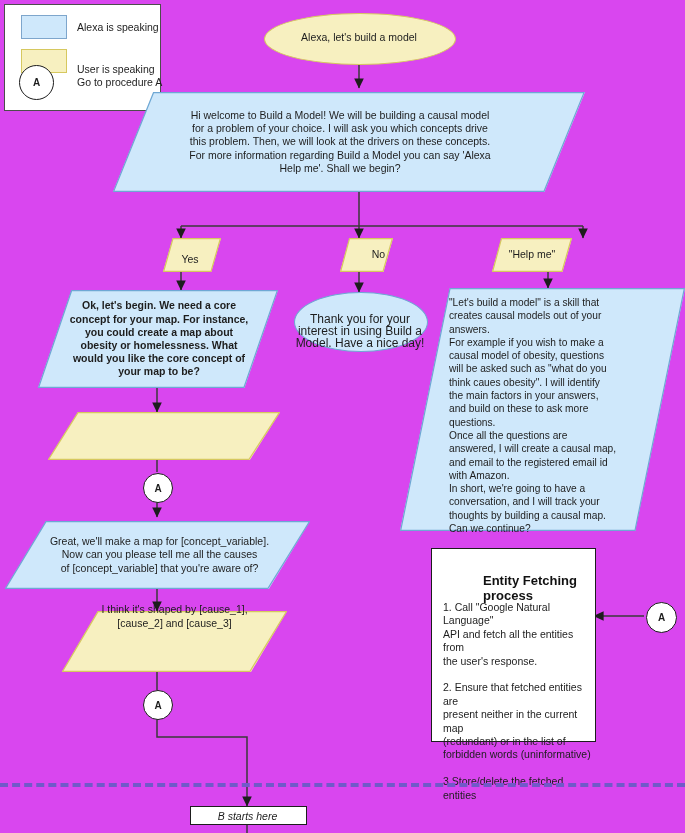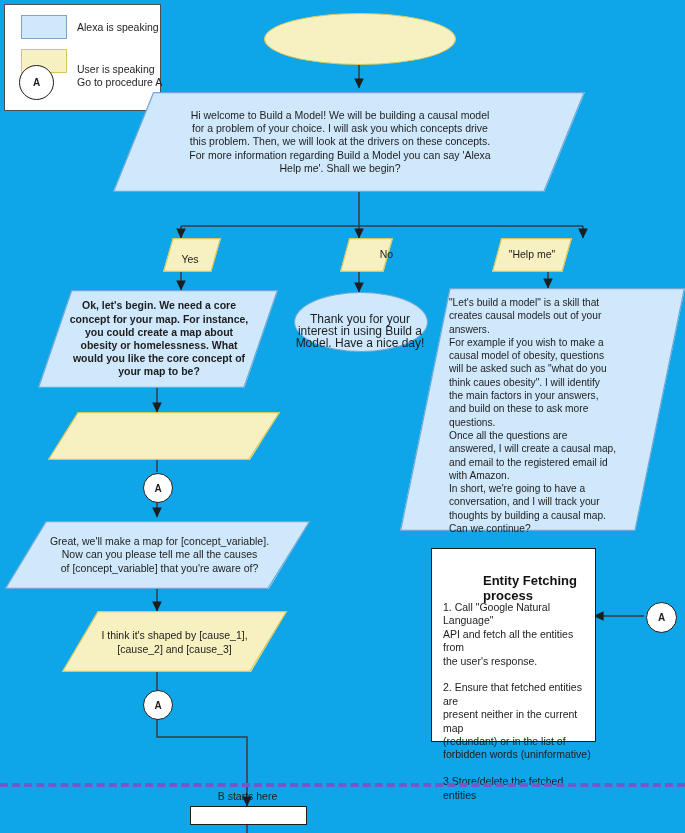--- a/index.html
+++ b/index.html
@@ -4,21 +4,21 @@
 <style>
   html,body{margin:0;padding:0;background:#ffffff;}
   body{
     font-family:"Liberation Sans", sans-serif;
     -webkit-font-smoothing:antialiased;
   }
   #canvas{
     position:relative;
     width:685px;
     height:833px;
-    background:#0ea5e9;
+    background:#d946ef;
     overflow:hidden;
   }
   #edges{
     position:absolute;
     left:0; top:0;
     width:685px; height:833px;
     pointer-events:none;
   }
   .txt{
     position:absolute;
@@ -172,20 +172,21 @@
     <div class="legend-label" style="top:16px;">Alexa is speaking</div>
 
     <div class="swatch yellow" style="top:44px;"></div>
     <div class="legend-label" style="top:58px;">User is speaking</div>
 
     <div class="legend-circle">A</div>
     <div class="legend-label" style="top:71px;">Go to procedure A</div>
   </div>
 
   <div class="ellipse" style="left:264px;top:13px;width:190px;height:50px;"></div>
+  <div class="txt" style="left:264px;top:13px;width:190px;height:50px;">Alexa, let's build a model</div>
 
   <div class="para" style="left:113px;top:92px;width:472px;height:100px;
               clip-path:polygon(8.6% 0, 100% 0, 91.4% 100%, 0 100%);
               border:none;background:#cfe8fb;"></div>
   <svg style="position:absolute;left:113px;top:92px;" width="472" height="100">
     <polygon points="40.5,0.7 471,0.7 431,99.3 0.7,99.3" fill="none" stroke="#6fa8d4" stroke-width="1.2"></polygon>
   </svg>
   <div class="txt" style="left:134px;top:97px;width:412px;height:90px;">Hi welcome to Build a Model! We will be building a causal model
 for a problem of your choice. I will ask you which concepts drive
 this problem. Then, we will look at the drivers on these concepts.
@@ -197,21 +198,21 @@
   <svg style="position:absolute;left:163px;top:238px;" width="58" height="34">
     <polygon points="10,0.7 57.3,0.7 48,33.3 0.7,33.3" fill="none" stroke="#d6c85f" stroke-width="1.2"></polygon>
   </svg>
   <div class="txt" style="left:161px;top:238px;width:58px;height:43px;">Yes</div>
 
   <div class="para yellow" style="left:340px;top:238px;width:53px;height:34px;
               clip-path:polygon(18% 0, 100% 0, 82% 100%, 0 100%);border:none;"></div>
   <svg style="position:absolute;left:340px;top:238px;" width="53" height="34">
     <polygon points="9.5,0.7 52.3,0.7 43,33.3 0.7,33.3" fill="none" stroke="#d6c85f" stroke-width="1.2"></polygon>
   </svg>
-  <div class="txt" style="left:360px;top:238px;width:53px;height:34px;">No</div>
+  <div class="txt" style="left:352px;top:238px;width:53px;height:34px;">No</div>
 
   <div class="para yellow" style="left:492px;top:238px;width:80px;height:34px;
               clip-path:polygon(12% 0, 100% 0, 88% 100%, 0 100%);border:none;"></div>
   <svg style="position:absolute;left:492px;top:238px;" width="80" height="34">
     <polygon points="9.5,0.7 79.3,0.7 70,33.3 0.7,33.3" fill="none" stroke="#d6c85f" stroke-width="1.2"></polygon>
   </svg>
   <div class="txt" style="left:492px;top:238px;width:80px;height:34px;">"Help me"</div>
 
   <div class="para" style="left:38px;top:290px;width:240px;height:98px;
               clip-path:polygon(14% 0, 100% 0, 86% 100%, 0 100%);border:none;"></div>
@@ -269,21 +270,21 @@
   </svg>
   <div class="txt" style="left:22px;top:524px;width:275px;height:62px;">Great, we'll make a map for [concept_variable].
 Now can you please tell me all the causes
 of [concept_variable] that you're aware of?</div>
 
   <div class="para yellow" style="left:62px;top:611px;width:225px;height:61px;
               clip-path:polygon(16% 0, 100% 0, 84% 100%, 0 100%);border:none;"></div>
   <svg style="position:absolute;left:62px;top:611px;" width="225" height="61">
     <polygon points="36,0.7 224.3,0.7 188,60.3 0.7,60.3" fill="none" stroke="#d6c85f" stroke-width="1.2"></polygon>
   </svg>
-  <div class="txt" style="left:76px;top:613px;width:197px;height:59px;">I think it's shaped by [cause_1],
+  <div class="txt" style="left:76px;top:587px;width:197px;height:59px;">I think it's shaped by [cause_1],
 [cause_2] and [cause_3]</div>
 
   <div class="circ" style="left:143px;top:690px;width:28px;height:28px;">A</div>
 
   <div class="rect" style="left:431px;top:548px;width:163px;height:192px;"></div>
   <div class="panel-title" style="left:443px;top:573px;width:145px;margin-left:40px;">Entity Fetching process</div>
   <div class="panel-body" style="left:443px;top:601px;width:148px;">1. Call "Google Natural Language"
 API and fetch all the entities from
 the user's response.
 
@@ -292,15 +293,15 @@
 (redundant) or in the list of
 forbidden words (uninformative)
 
 3.Store/delete the fetched entities</div>
 
   <div class="circ" style="left:646px;top:602px;width:29px;height:29px;">A</div>
 
   <div class="hr-dash" style="top:783px;"></div>
 
   <div class="rect" style="left:190px;top:806px;width:115px;height:17px;"></div>
-  <div class="txt" style="left:190px;top:786px;width:115px;height:22px;">B starts here</div>
+  <div class="txt" style="left:190px;top:806px;width:115px;height:22px;font-style:italic;">B starts here</div>
 
 </div>
 
 </body></html>

